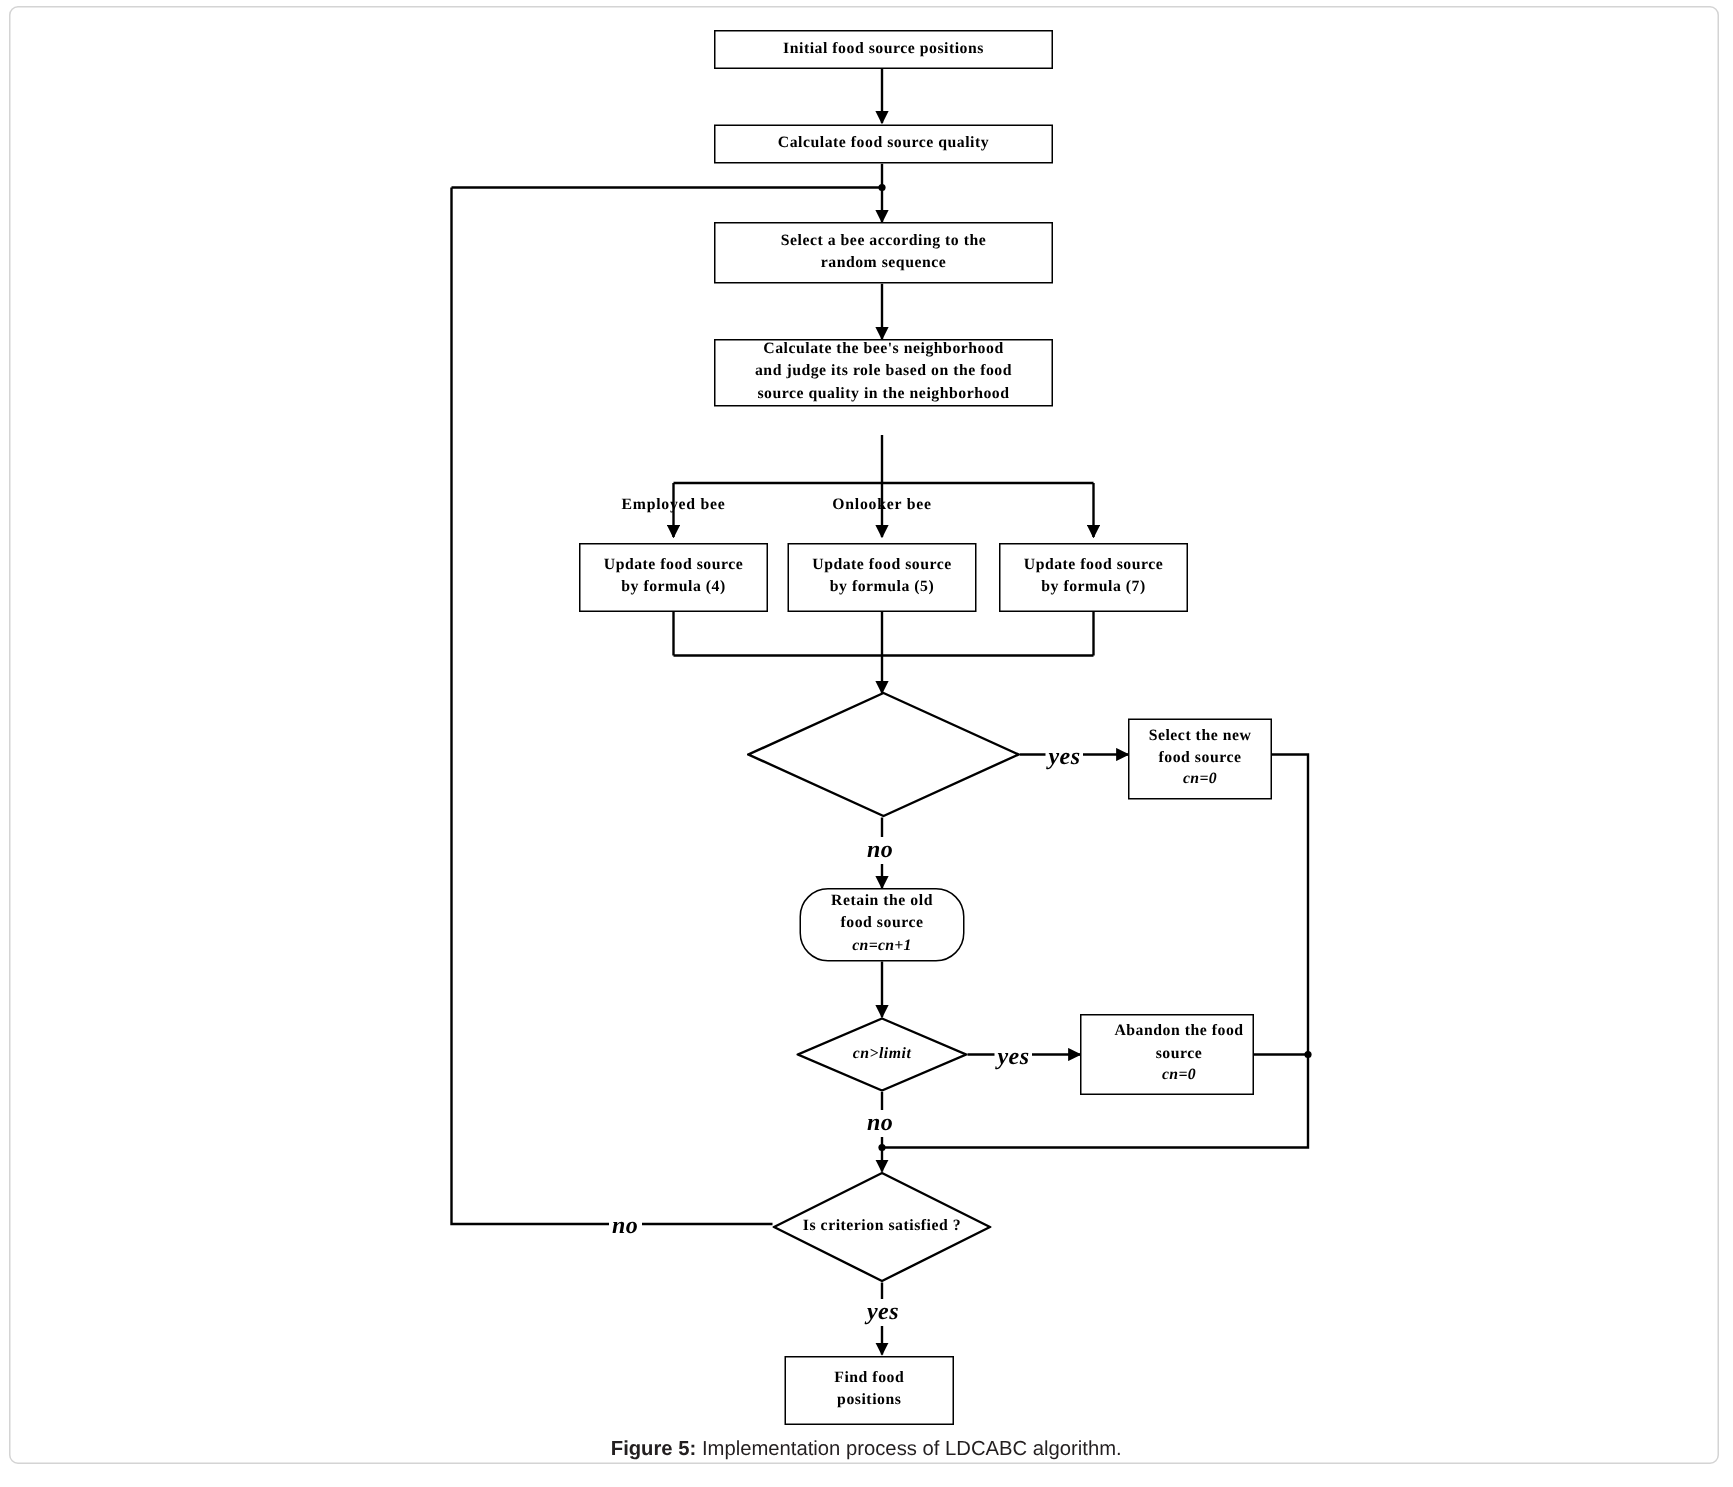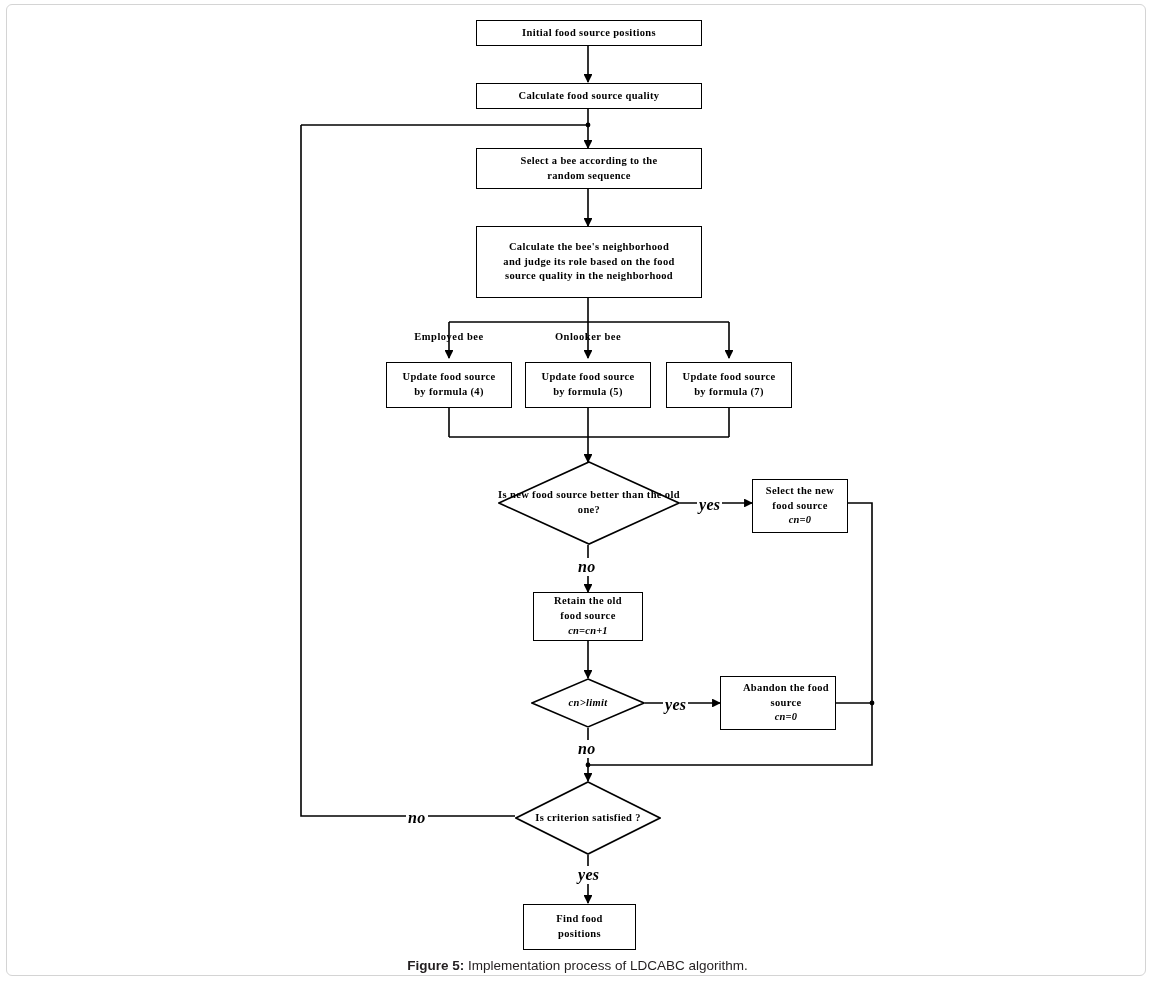--- a/index.html
+++ b/index.html
@@ -184,21 +184,21 @@
 
 <div class="node" style="left:476px; top:83px; width:226px; height:26px;">
   <span class="txt">Calculate food source quality</span>
 </div>
 
 <div class="node" style="left:476px; top:148px; width:226px; height:41px; flex-direction:column;">
   <span class="txt">Select a bee according to the</span>
   <span class="txt">random sequence</span>
 </div>
 
-<div class="node" style="left:476px; top:226px; width:226px; height:72px; flex-direction:column;">
+<div class="node" style="left:476px; top:226px; width:226px; height:45px; flex-direction:column;">
   <span class="txt">Calculate the bee's neighborhood</span>
   <span class="txt">and judge its role based on the food</span>
   <span class="txt">source quality in the neighborhood</span>
 </div>
 
 <div class="branch-label" style="left:389px; top:331px; width:120px;">Employed bee</div>
 <div class="branch-label" style="left:528px; top:331px; width:120px;">Onlooker bee</div>
 <div class="branch-label" style="left:669px; top:331px; width:120px;margin-top:31px;">Scout bee</div>
 
 <div class="node" style="left:386px; top:362px; width:126px; height:46px; flex-direction:column;">
@@ -213,37 +213,32 @@
 
 <div class="node" style="left:666px; top:362px; width:126px; height:46px; flex-direction:column;">
   <span class="txt">Update food source</span>
   <span class="txt">by formula (7)</span>
 </div>
 
 <div class="diamond-wrap" style="left:498px; top:461px; width:182px; height:84px;">
   <svg class="diamond-svg" viewBox="0 0 182 84" preserveAspectRatio="none">
     <polygon points="91,1 181,42 91,83 1,42" fill="#ffffff" stroke="#000000" stroke-width="1.6" vector-effect="non-scaling-stroke"></polygon>
   </svg>
-  <div class="diamond-label">
-    <span class="txt">Is new food source</span>
-    <span class="txt">better than the old</span>
-    <span class="txt">one?</span>
-  </div>
 </div>
 
 <div class="edge-label" style="left:697px; top:496px;">yes</div>
 <div class="edge-label" style="left:576px; top:558px;">no</div>
 
 <div class="node" style="left:752px; top:479px; width:96px; height:54px; flex-direction:column;">
   <span class="txt">Select the new</span>
   <span class="txt">food source</span>
   <span class="txt ital">cn=0</span>
 </div>
 
-<div class="node" style="left:533px; top:592px; width:110px; height:49px; flex-direction:column;">
+<div class="node" style="left:533px; top:592px; width:110px; height:49px; flex-direction:column;border-radius:19px;">
   <span class="txt">Retain the old</span>
   <span class="txt">food source</span>
   <span class="txt ital">cn=cn+1</span>
 </div>
 
 <div class="diamond-wrap" style="left:531px; top:678px; width:114px; height:50px;">
   <svg class="diamond-svg" viewBox="0 0 114 50" preserveAspectRatio="none">
     <polygon points="57,1 113,25 57,49 1,25" fill="#ffffff" stroke="#000000" stroke-width="1.6" vector-effect="non-scaling-stroke"></polygon>
   </svg>
   <div class="diamond-label">

